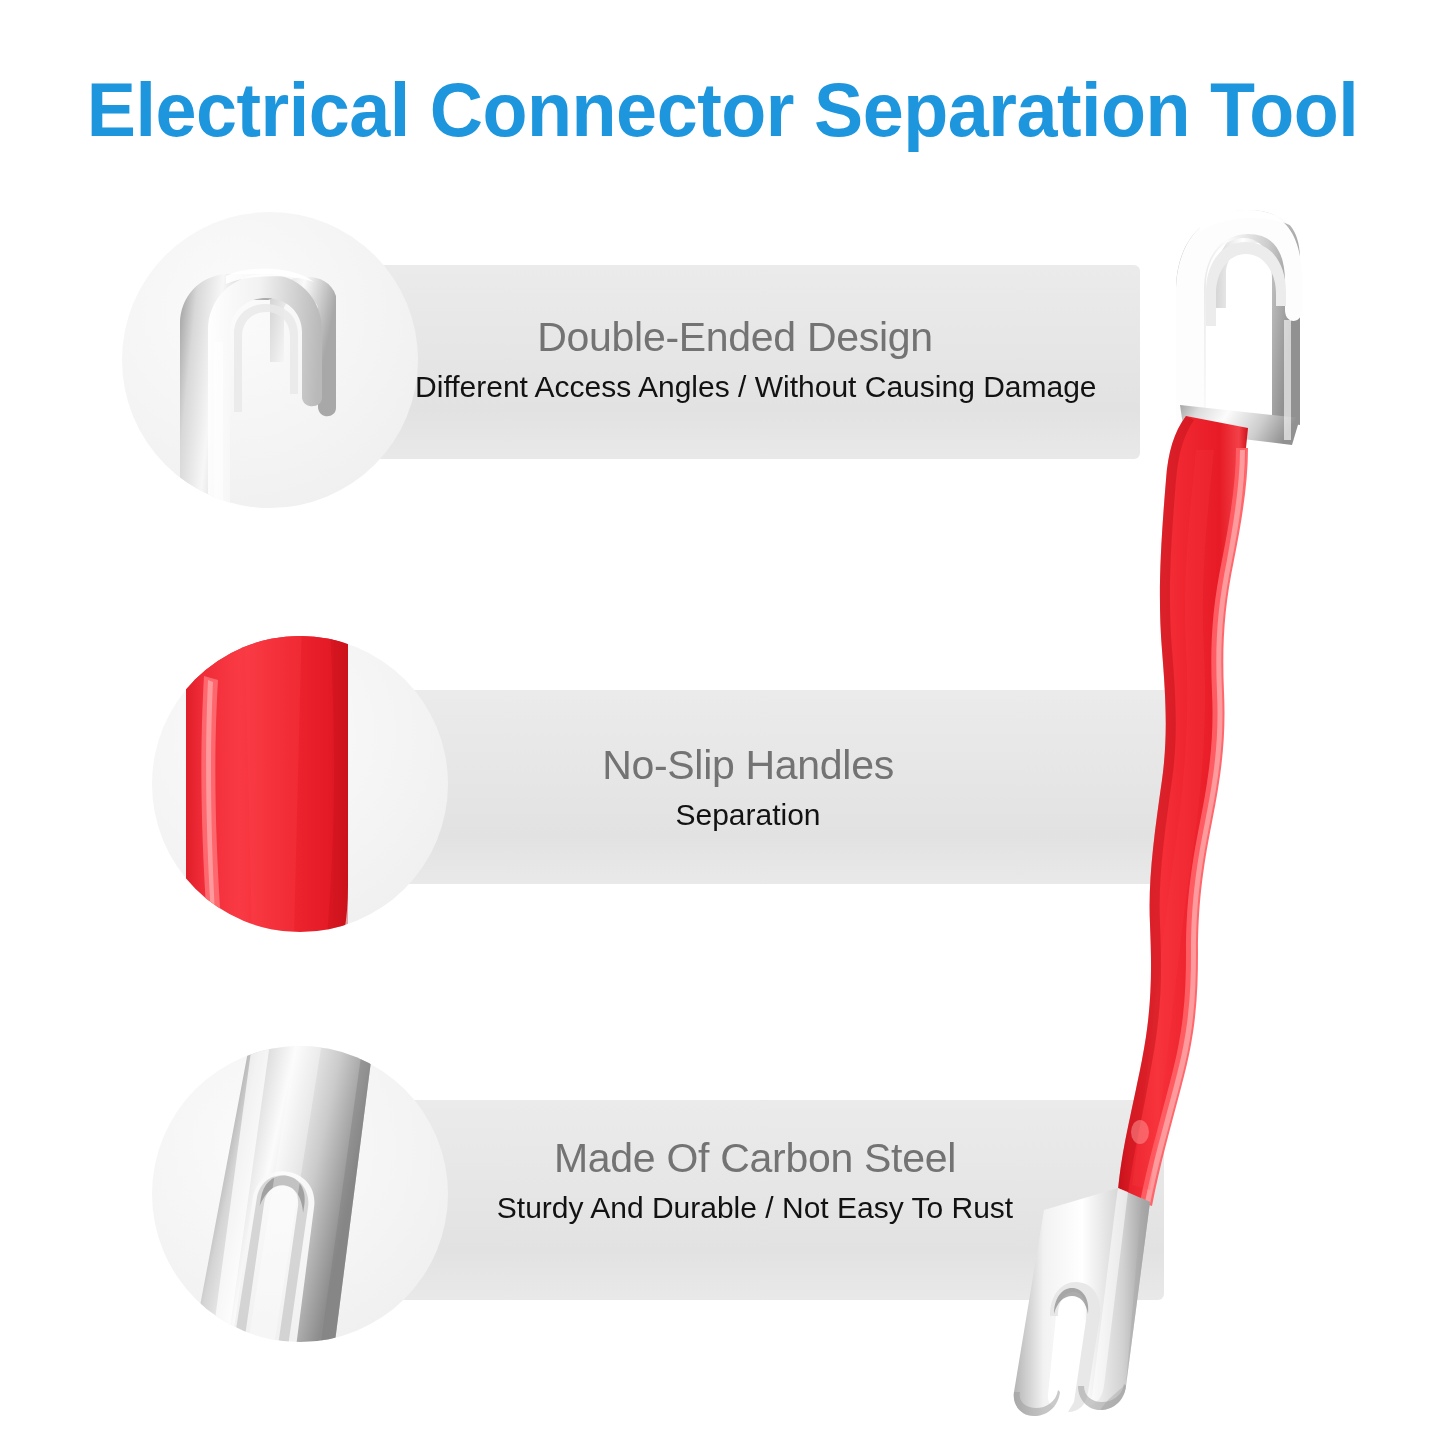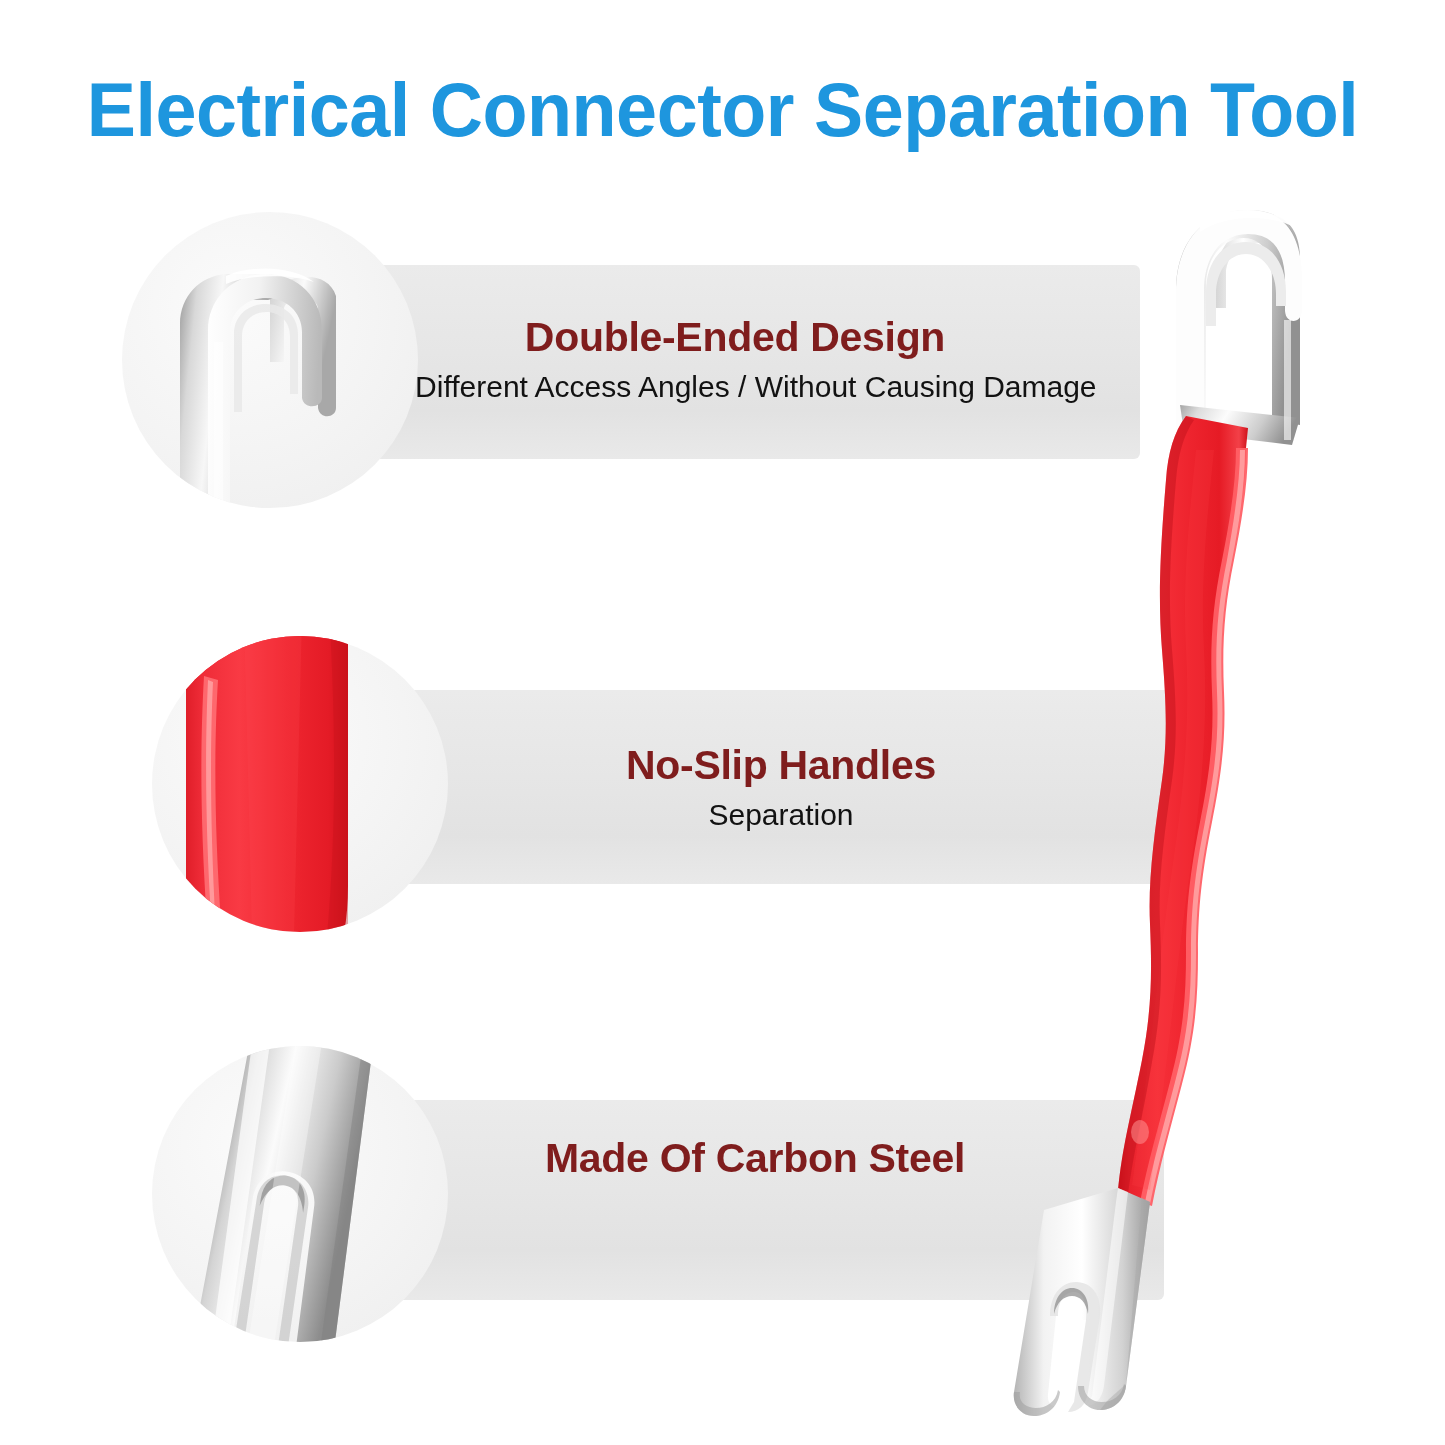--- a/index.html
+++ b/index.html
@@ -47,23 +47,23 @@
     background: linear-gradient(90deg, rgba(248,248,248,0.95) 0%, rgba(240,240,240,0.25) 70%, rgba(236,236,236,0) 100%);
     border-radius: 6px 0 0 6px;
   }
 
   .band-text {
     position: absolute;
     text-align: center;
     font-family: "Liberation Sans", sans-serif;
   }
   .band-title {
-    font-weight: bold;
+    font-weight: normal;
     font-size: 41px;
-    color: #7f1d1d;
+    color: #737373;
     letter-spacing: -0.3px;
     white-space: nowrap;
     line-height: 1.05;
   }
   .band-sub {
     font-size: 30px;
     color: #121212;
     white-space: nowrap;
     margin-top: 12px;
     line-height: 1.05;
@@ -96,29 +96,30 @@
 
   <div class="band" style="left:228px; top:265px; width:912px; height:194px;"></div>
 
   <div class="band-text" style="left:330px; top:316px; width:810px;">
     <div class="band-title">Double-Ended Design</div>
     <div class="band-sub">Fit Different Access Angles / Without Causing Damage</div>
   </div>
 
   <div class="band" style="left:262px; top:690px; width:912px; height:194px;"></div>
 
-  <div class="band-text" style="left:376px; top:744px; width:810px;">
+  <div class="band-text" style="left:343px; top:744px; width:810px;">
     <div class="band-title">No-Slip Handles</div>
     <div class="band-sub">Separation</div>
   </div>
 
   <div class="band" style="left:252px; top:1100px; width:912px; height:200px;"></div>
 
   <div class="band-text" style="left:350px; top:1137px; width:810px;">
     <div class="band-title">Made Of Carbon Steel</div>
+    <div class="band-sub">Sturdy And Durable / Not Easy To Rust</div>
   </div>
 
   <div class="circle" style="left:122px; top:212px; width:296px; height:296px;">
     <svg class="sv" width="296" height="296" viewBox="0 0 296 296">
       <defs>
         <linearGradient id="g1a" x1="0" y1="0" x2="1" y2="0.25">
           <stop offset="0" stop-color="#9a9a9a"></stop>
           <stop offset="0.18" stop-color="#d8d8d8"></stop>
           <stop offset="0.42" stop-color="#f7f7f7"></stop>
           <stop offset="0.70" stop-color="#c6c6c6"></stop>

